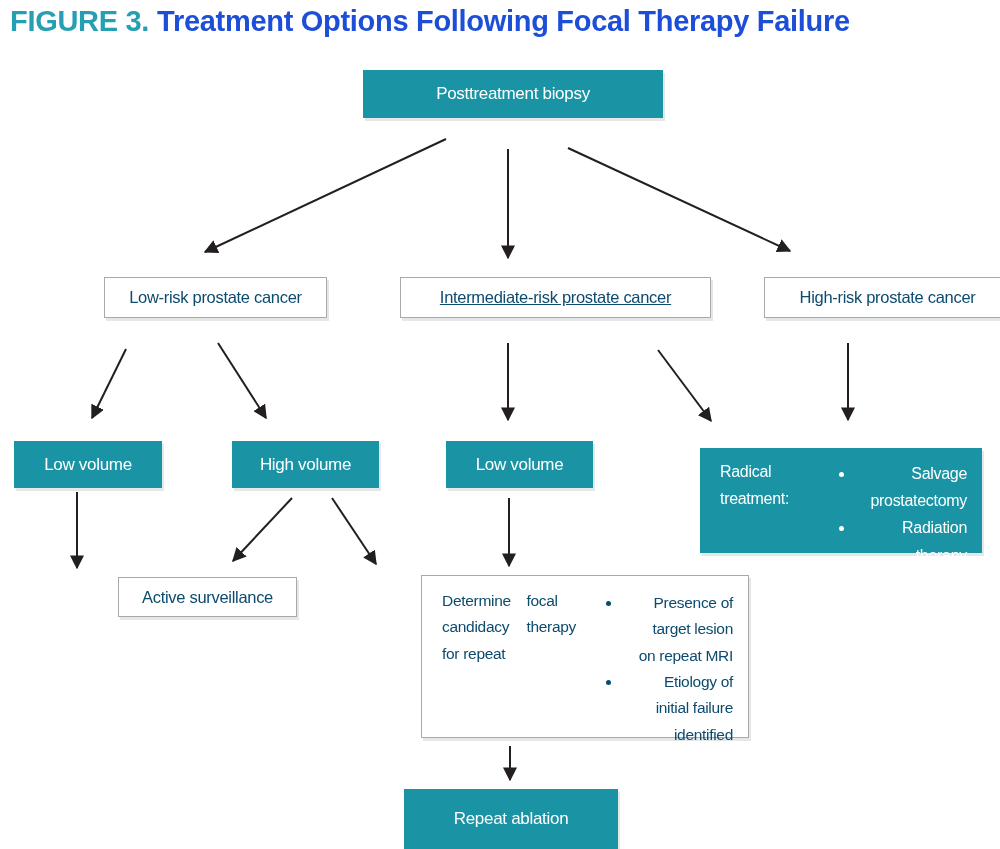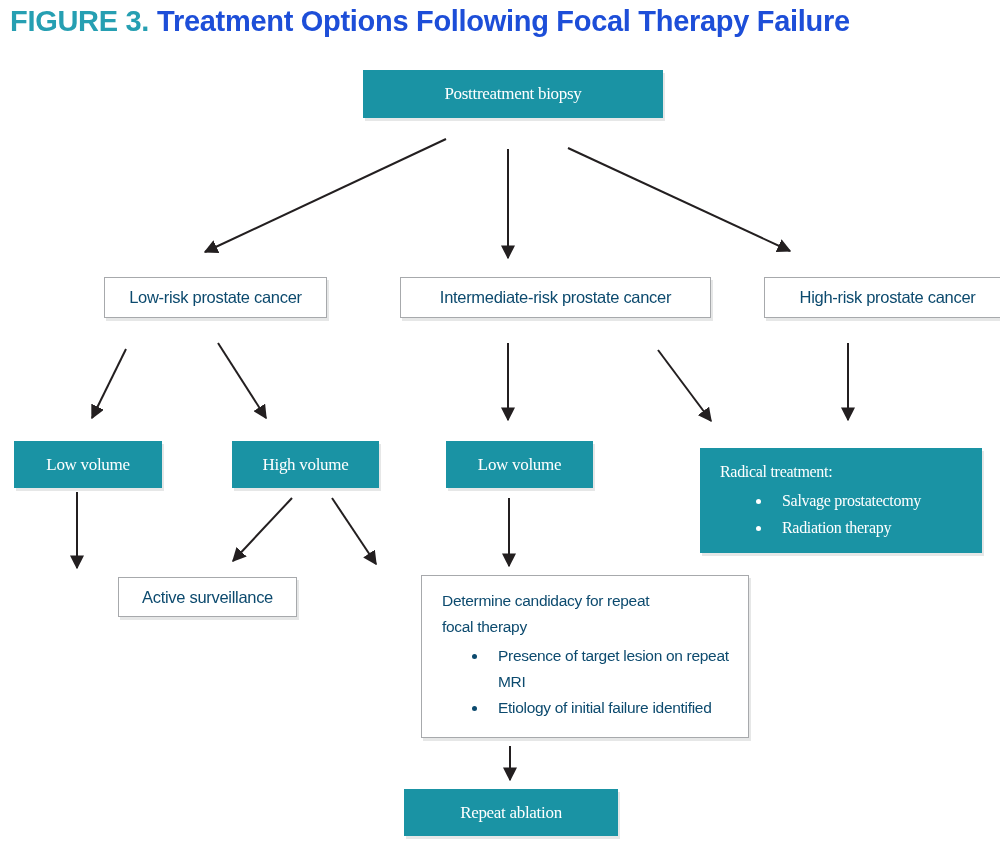--- a/index.html
+++ b/index.html
@@ -22,41 +22,40 @@
   .node{
     position:absolute;
     box-sizing:border-box;
     display:flex;align-items:center;justify-content:center;
     font-size:16.5px;letter-spacing:-0.3px;
     line-height:1.25;
   }
   .node.teal{
     background:#1a93a4;color:#ffffff;
     box-shadow:2px 3px 0 rgba(209,211,212,.55);
-    font-family:Liberation Serif, serif;
   }
   .node.plain{
     background:#ffffff;color:#0c4a6e;
     border:1px solid #a7a9ac;
     box-shadow:2px 3px 0 rgba(209,211,212,.55);
     margin-left:47px;
   }
   .node.left-align{
     align-items:flex-start;justify-content:flex-start;
-    flex-direction:column;
     padding:10px 15px 10px 20px;
   }
   .node ul{
     margin:2px 0 0 0;
     padding:0 0 0 52px;
     list-style:disc;
   }
   .node ul li{
     padding-left:10px;
     line-height:1.7;
+    text-align:right;
   }
   .node .node-heading{line-height:1.7;}
   #node-determine-candidacy{font-size:15.5px;}
   #node-determine-candidacy ul{padding-left:46px;}
   
   #flow-arrows{position:absolute;left:0;top:0;width:1000px;height:849px;}
   #flow-arrows line{stroke:#231f20;stroke-width:2;}
 </style>
 </head>
 <body>
@@ -90,21 +89,21 @@
   </svg>
 
   <div class="node teal" id="node-posttreatment-biopsy" style="left:363px;top:70px;width:300px;height:48px;font-size:17px;">
     <span>Posttreatment biopsy</span>
   </div>
 
   <div class="node plain" id="node-low-risk" style="left:57px;top:277px;width:223px;height:41px;">
     <span>Low-risk prostate cancer</span>
   </div>
 
-  <div class="node plain" id="node-intermediate-risk" style="left:353px;top:277px;width:311px;height:41px;">
+  <div class="node plain" id="node-intermediate-risk" style="left:353px;top:277px;width:311px;height:41px;text-decoration:underline;">
     <span>Intermediate-risk prostate cancer</span>
   </div>
 
   <div class="node plain" id="node-high-risk" style="left:717px;top:277px;width:247px;height:41px;">
     <span>High-risk prostate cancer</span>
   </div>
 
   <div class="node teal" id="node-low-volume-left" style="left:14px;top:441px;width:148px;height:47px;font-size:17px;">
     <span>Low volume</span>
   </div>
@@ -131,17 +130,17 @@
 
   <div class="node plain left-align" id="node-determine-candidacy" style="left:374px;top:575px;width:328px;height:163px;padding-top:12px;">
     <div class="node-heading">Determine candidacy for repeat</div>
     <div class="node-heading">focal therapy</div>
     <ul>
       <li>Presence of target lesion on repeat MRI</li>
       <li>Etiology of initial failure identified</li>
     </ul>
   </div>
 
-  <div class="node teal" id="node-repeat-ablation" style="left:404px;top:789px;width:214px;height:47px;font-size:17px;">
+  <div class="node teal" id="node-repeat-ablation" style="left:404px;top:789px;width:214px;height:60px;font-size:17px;">
     <span>Repeat ablation</span>
   </div>
 
 </div>
 
 </body></html>

